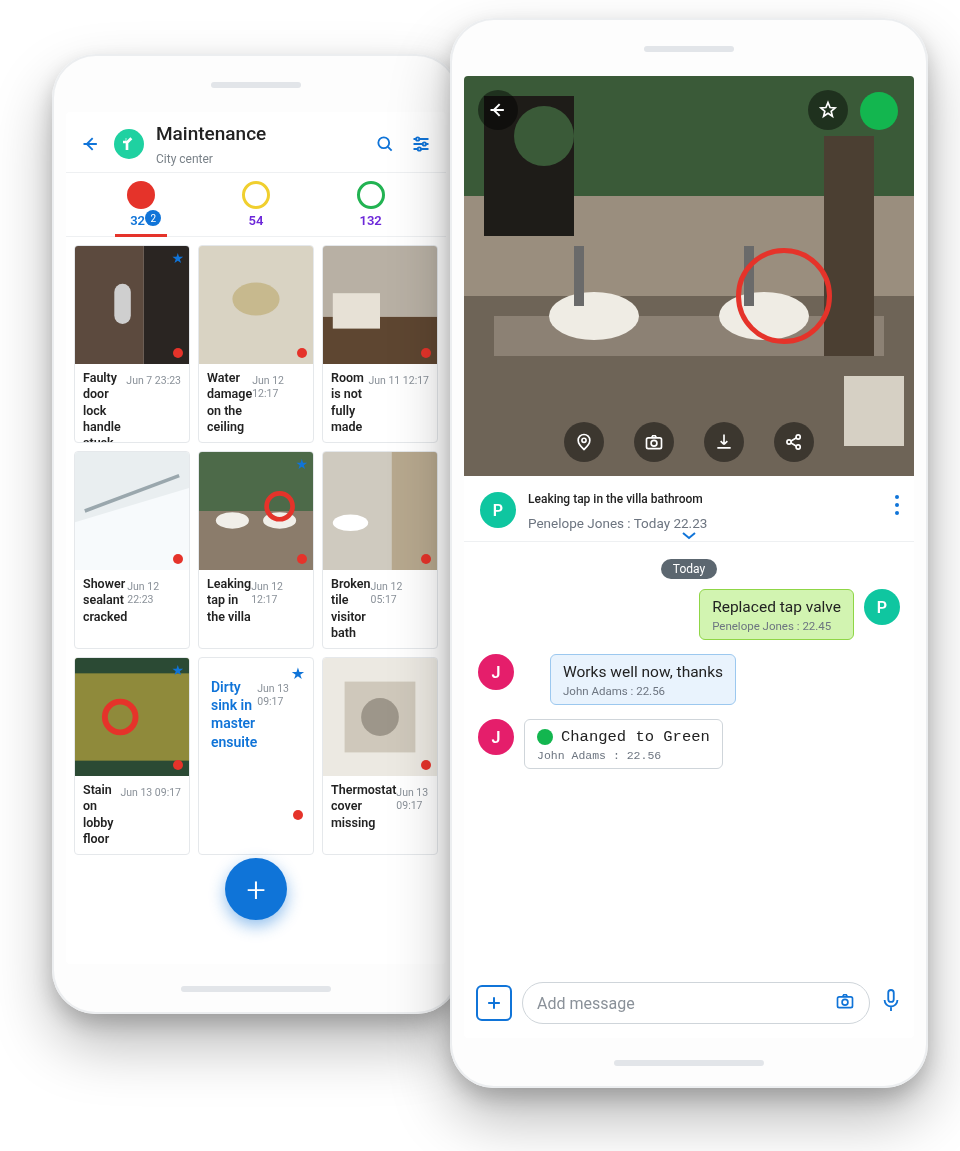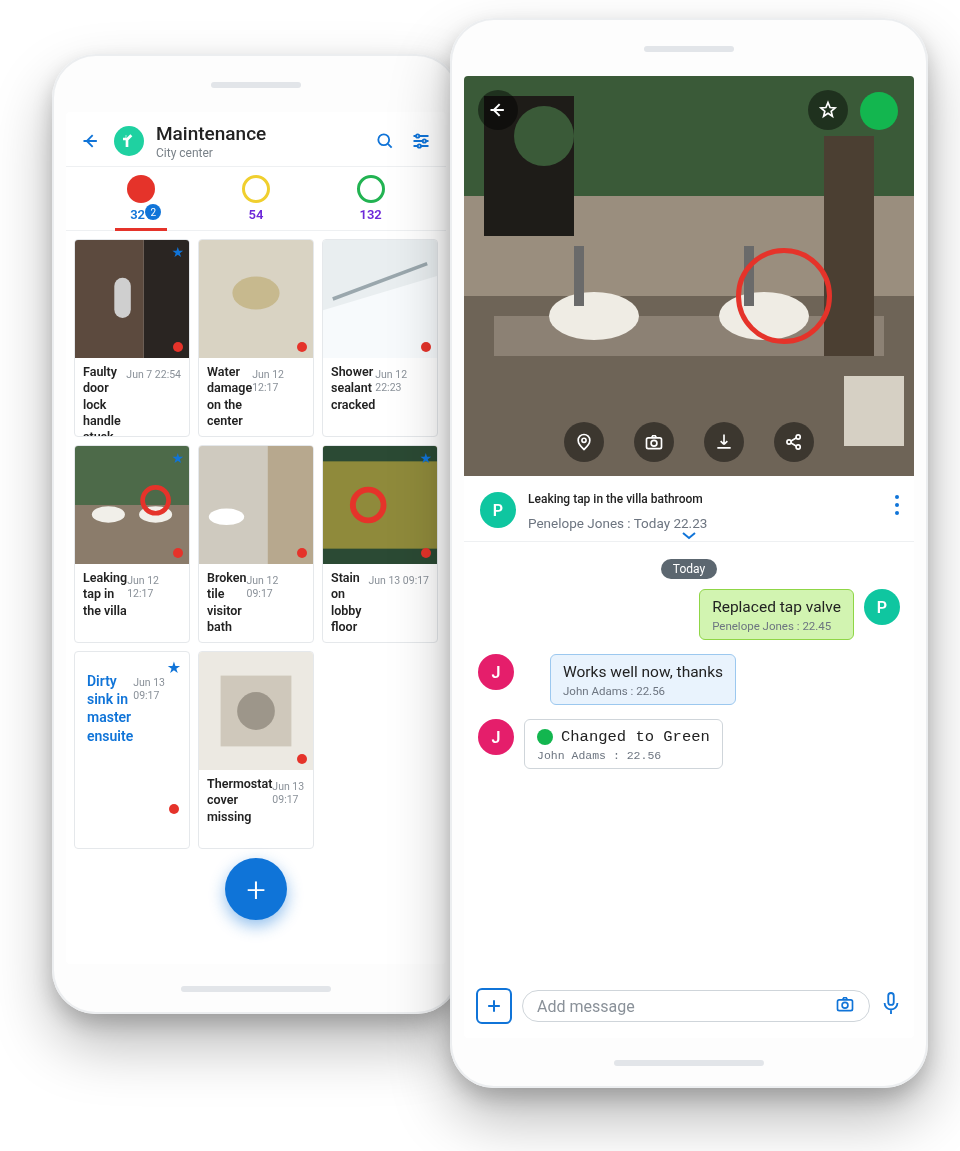--- a/index.html
+++ b/index.html
@@ -51,21 +51,21 @@
     display:flex; align-items:center; gap:10px;
     padding:10px 12px 6px; border-bottom:1px solid #eef0f2;
   }
   .avatar-app {
     width:30px;height:30px;border-radius:50%;
     background:#1fd1a1; display:flex;align-items:center;justify-content:center;
     color:#fff;
   }
   .title-block { flex:1; padding-left:2px; }
   .title-block h1 { font-size:19px; font-weight:500; color:#222; }
-  .title-block .sub { font-size:12px; color:#7a8289; margin-top:1px; }
+  .title-block .sub { font-size:12px; color:#7a8289; margin-top:7px; }
   .hdr-icon { width:26px; height:26px; display:flex;align-items:center;justify-content:center; color:#1074d8; }
 
   .filters {
     display:flex; justify-content:space-around;
     padding:8px 18px 0; border-bottom:1px solid #eef0f2;
     position:relative;
   }
   .filter {
     display:flex; flex-direction:column; align-items:center; gap:4px;
     padding-bottom:8px; position:relative; cursor:pointer;
@@ -192,21 +192,21 @@
 
   .composer {
     display:flex; align-items:center; gap:10px;
     padding:10px 12px 14px;
   }
   .sq-btn {
     width:36px;height:36px;border:2px solid #1074d8;border-radius:6px;
     display:flex;align-items:center;justify-content:center;color:#1074d8;
   }
   .input {
-    flex:1; height:32px; border:1px solid #cfd5da; border-radius:22px;
+    flex:1; height:42px; border:1px solid #cfd5da; border-radius:22px;
     display:flex; align-items:center; padding:0 14px; gap:10px;
     color:#8a9199; font-size:16px;
   }
   .input .cam { margin-left:auto; color:#1074d8; }
   .mic { color:#1074d8; }
 
   
   .ic { width:20px; height:20px; }
 </style>
 </head>
@@ -271,34 +271,48 @@
               <svg viewBox="0 0 10 10" preserveAspectRatio="xMidYMid slice">
                 <rect width="6" height="10" fill="#5c4a3e"></rect>
                 <rect x="6" width="4" height="10" fill="#2a2522"></rect>
                 <rect x="3.5" y="3.2" width="1.4" height="3.4" rx=".7" fill="#cfcfcf"></rect>
               </svg>
               <div class="dot"></div>
               <div class="star">★</div>
             </div>
             <div class="meta">
               <h3>Faulty door lock handle stuck</h3>
-              <div class="date">Jun 7 22:54</div>
+              <div class="date">Jun 7 23:23</div>
             </div>
           </div>
           <div class="card">
             <div class="thumb">
               <svg viewBox="0 0 10 10" preserveAspectRatio="xMidYMid slice">
                 <rect width="10" height="10" fill="#d9d3c3"></rect>
                 <ellipse cx="5" cy="4.5" rx="2" ry="1.4" fill="#c7b98e"></ellipse>
               </svg>
               <div class="dot"></div>
             </div>
             <div class="meta">
-              <h3>Water damage on the center</h3>
+              <h3>Water damage on the ceiling</h3>
               <div class="date">Jun 12 12:17</div>
+            </div>
+          </div>
+          <div class="card">
+            <div class="thumb">
+              <svg viewBox="0 0 10 10" preserveAspectRatio="xMidYMid slice">
+                <rect width="10" height="6" fill="#b8b0a4"></rect>
+                <rect y="6" width="10" height="4" fill="#5e4631"></rect>
+                <rect x="1" y="4" width="4" height="3" fill="#e7e1d6"></rect>
+              </svg>
+              <div class="dot"></div>
+            </div>
+            <div class="meta">
+              <h3>Room is not fully made</h3>
+              <div class="date">Jun 11 12:17</div>
             </div>
           </div>
           <div class="card">
             <div class="thumb">
               <svg viewBox="0 0 10 10" preserveAspectRatio="xMidYMid slice">
                 <rect width="10" height="10" fill="#e9eef0"></rect>
                 <polygon points="0,10 10,10 10,3 0,6" fill="#f7fafc"></polygon>
                 <path d="M1 5 L9 2" stroke="#9aa7ad" stroke-width=".3"></path>
               </svg>
               <div class="dot"></div>
@@ -329,21 +343,21 @@
             <div class="thumb">
               <svg viewBox="0 0 10 10" preserveAspectRatio="xMidYMid slice">
                 <rect width="10" height="10" fill="#cfcabf"></rect>
                 <rect x="6" width="4" height="10" fill="#b7a88e"></rect>
                 <ellipse cx="2.5" cy="6" rx="1.5" ry=".7" fill="#fff"></ellipse>
               </svg>
               <div class="dot"></div>
             </div>
             <div class="meta">
               <h3>Broken tile visitor bath</h3>
-              <div class="date">Jun 12 09:17</div>
+              <div class="date">Jun 12 05:17</div>
             </div>
           </div>
           <div class="card">
             <div class="thumb">
               <svg viewBox="0 0 10 10" preserveAspectRatio="xMidYMid slice">
                 <rect width="10" height="10" fill="#8f8a3b"></rect>
                 <rect y="0" width="10" height="1.3" fill="#2b4a34"></rect>
                 <rect y="8.7" width="10" height="1.3" fill="#2b4a34"></rect>
                 <circle cx="4" cy="5" r="1.3" fill="none" stroke="#e5332a" stroke-width=".5"></circle>
               </svg>

